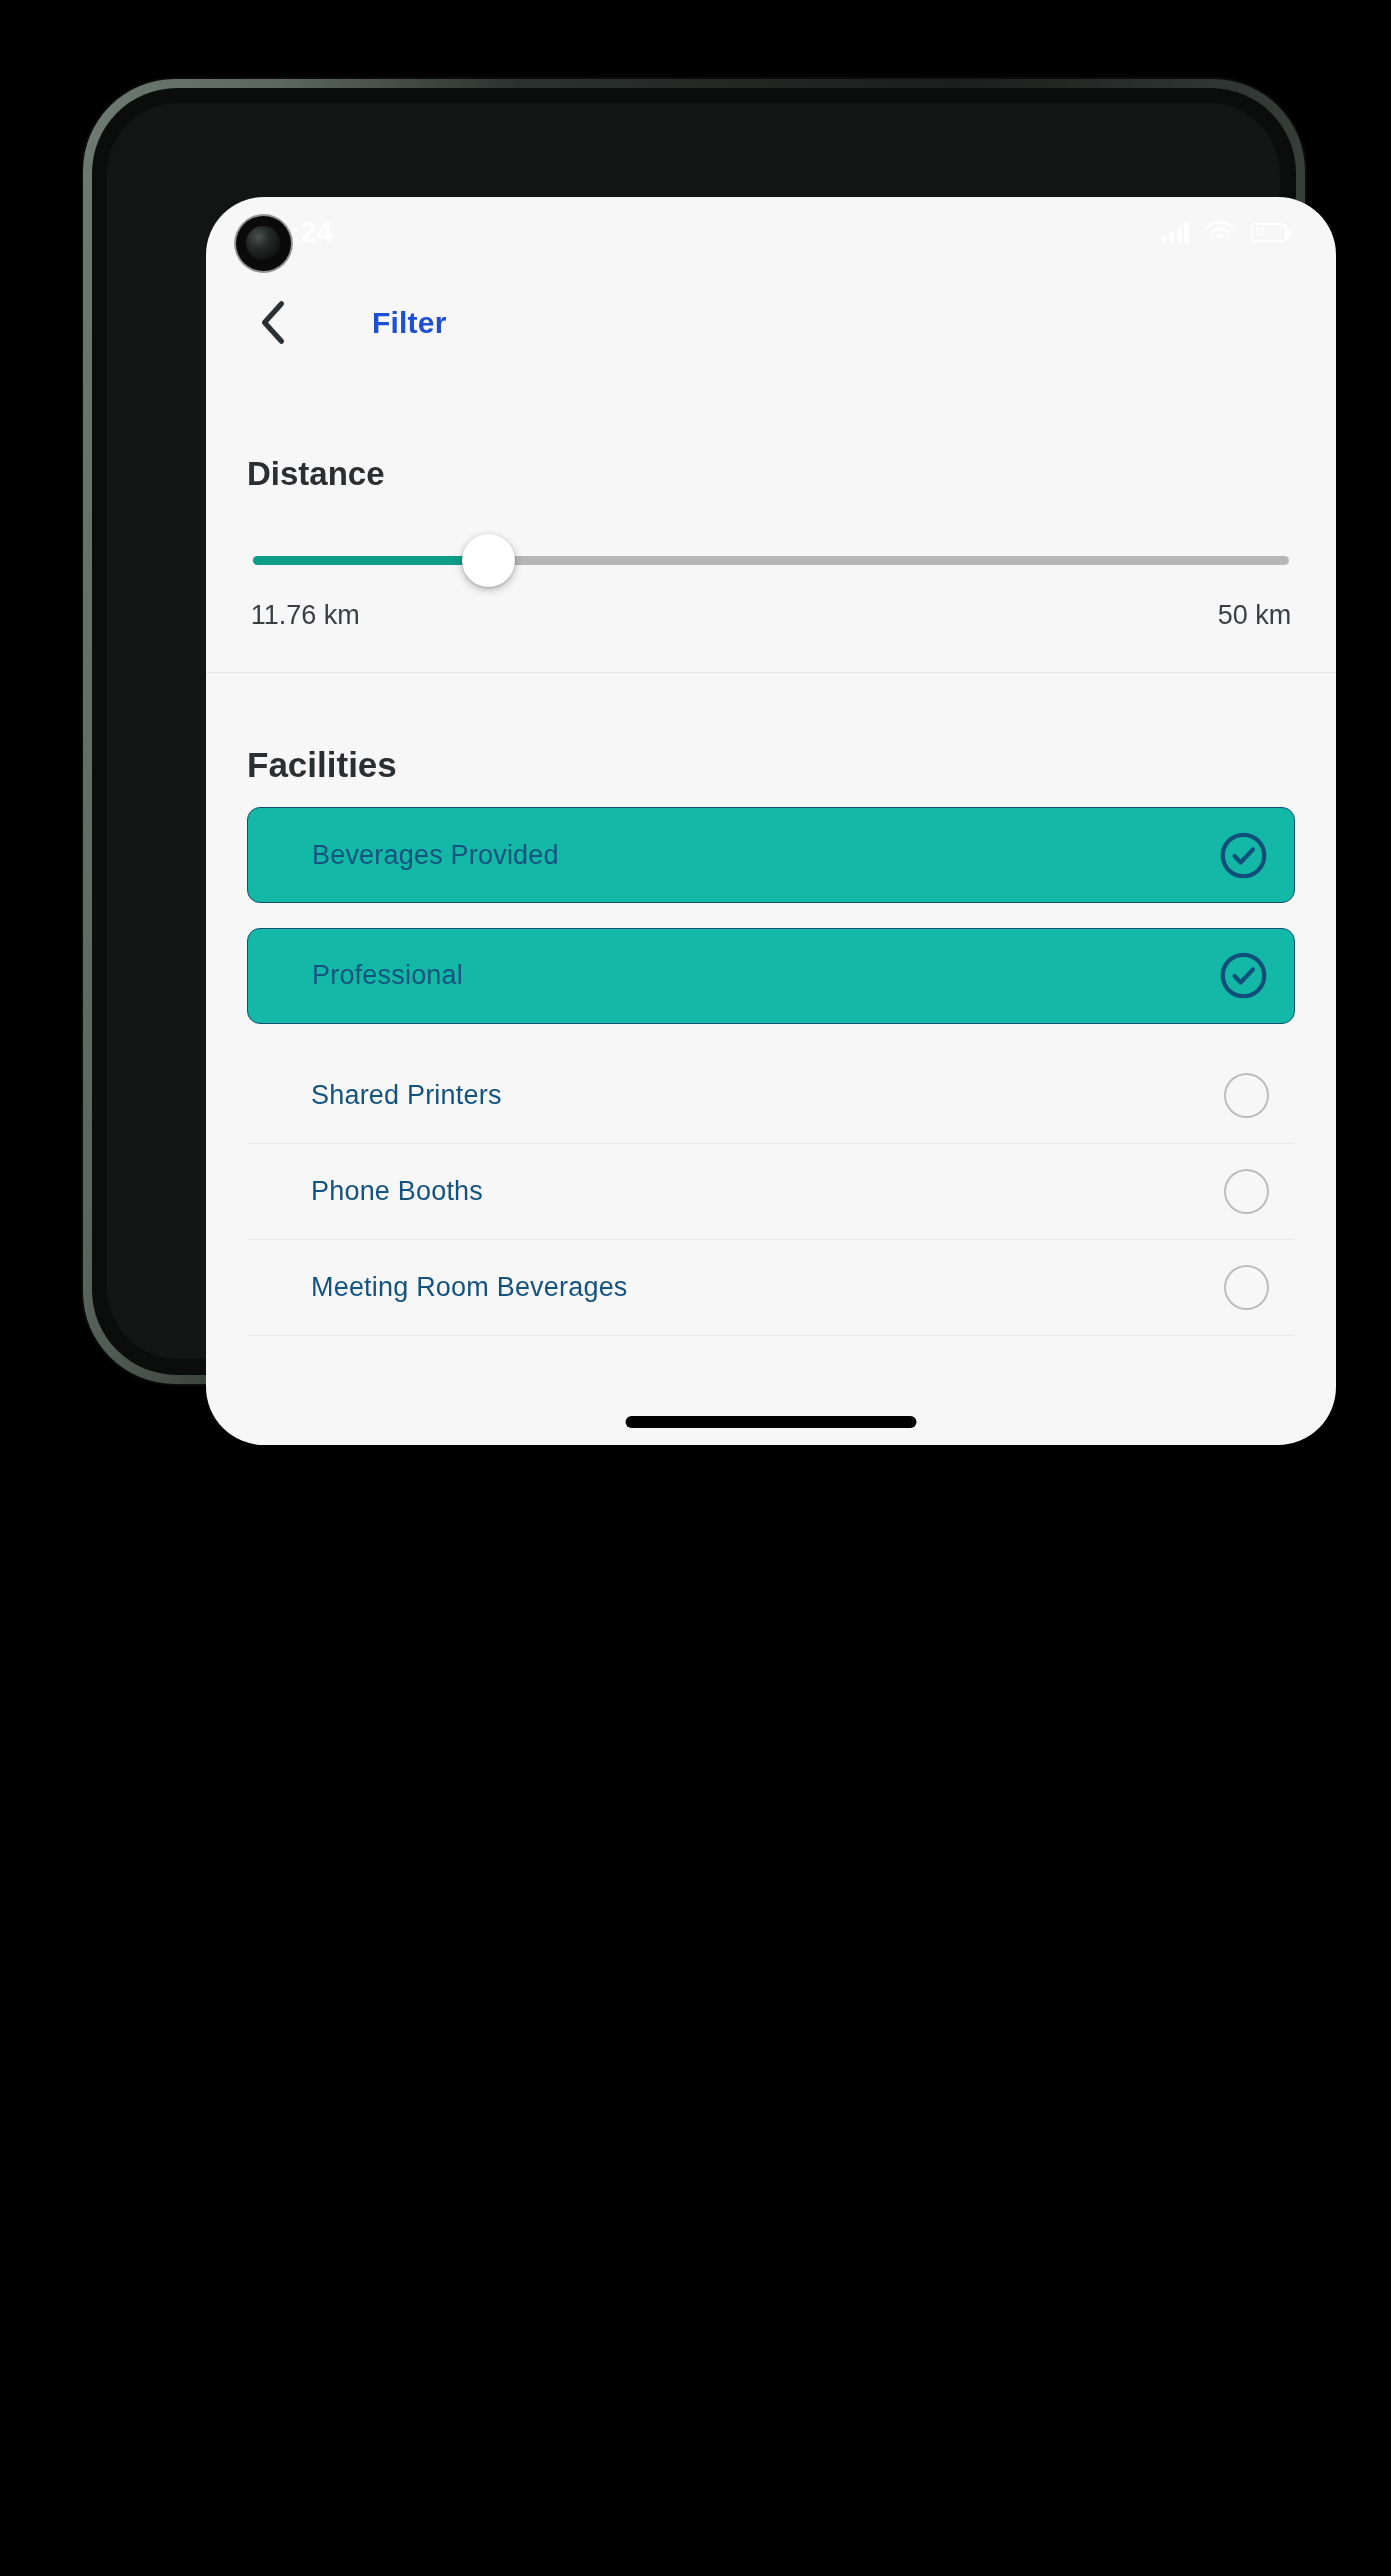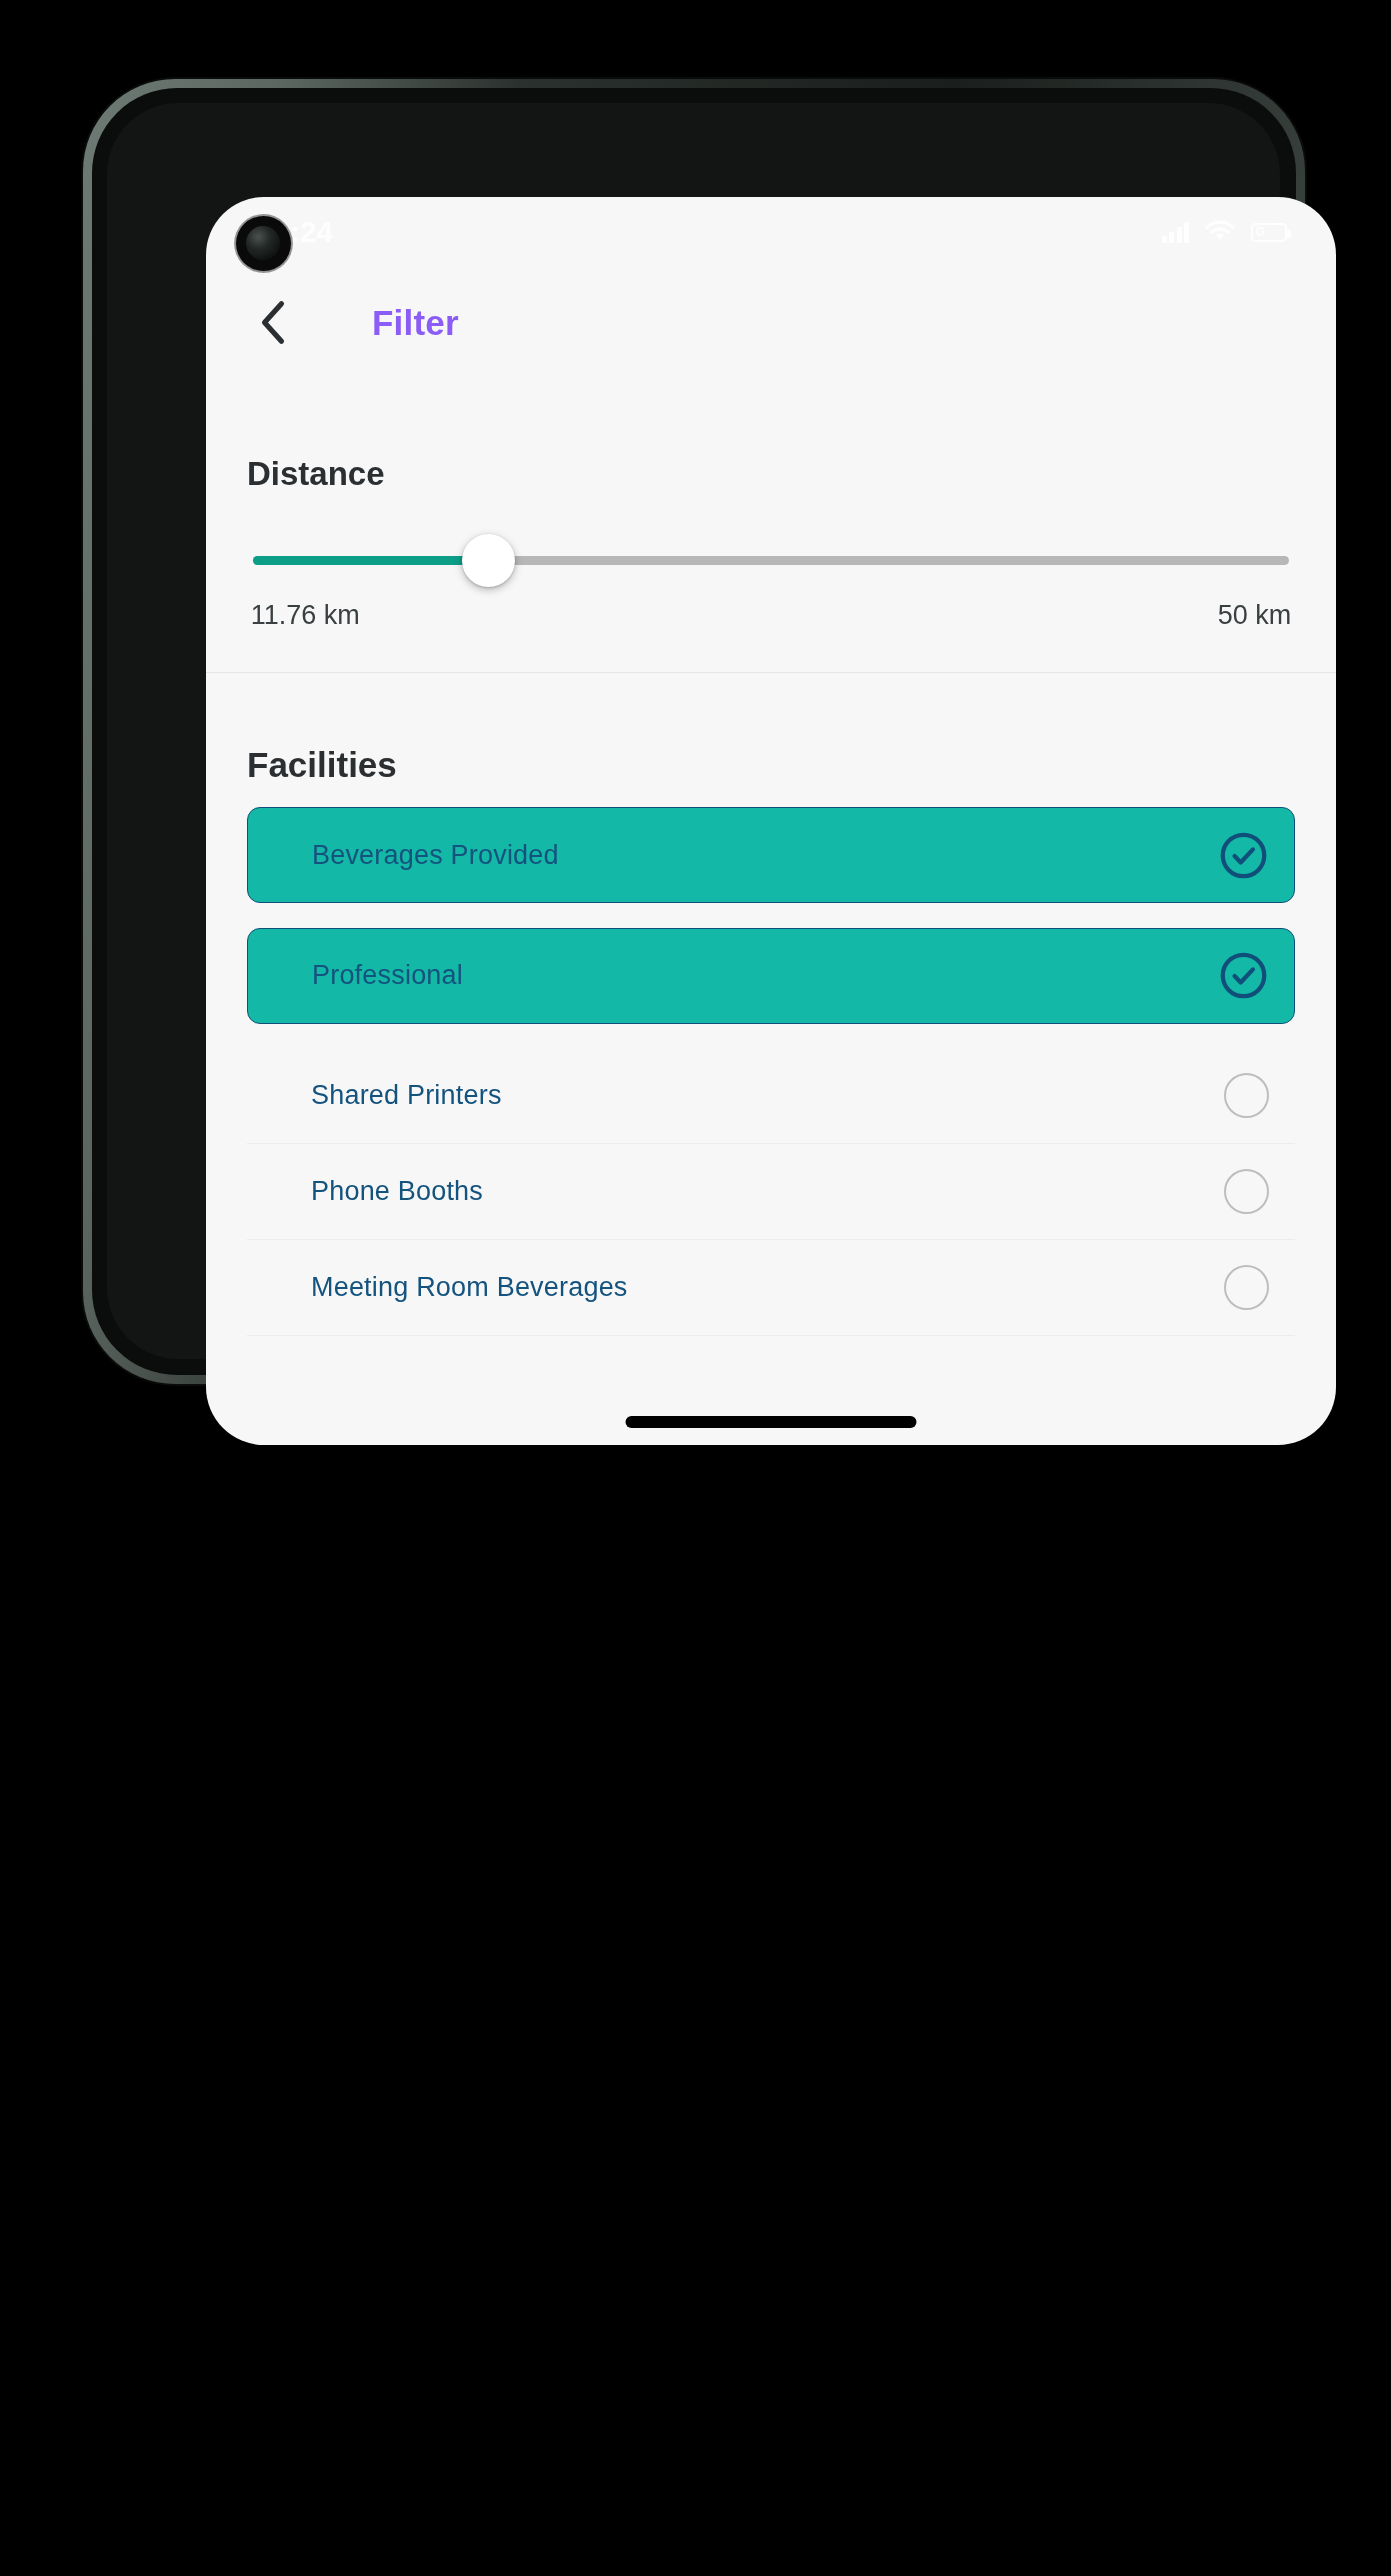--- a/index.html
+++ b/index.html
@@ -147,23 +147,23 @@
     align-items: center;
     padding-left: 36px;
     box-sizing: border-box;
   }
   #back-button {
     width: 62px; height: 62px;
     display: flex; align-items: center; justify-content: center;
     cursor: pointer;
   }
   #page-title {
-    font-size: 35px;
+    font-size: 30px;
     font-weight: bold;
-    color: #8b5cf6;
+    color: #1d4ed8;
     margin-left: 68px;
     letter-spacing: 0.2px;
   }
 
   
   #distance-section {
     position: absolute;
     left: 0; top: 181px;
     width: 100%;
     padding: 0 41px;

